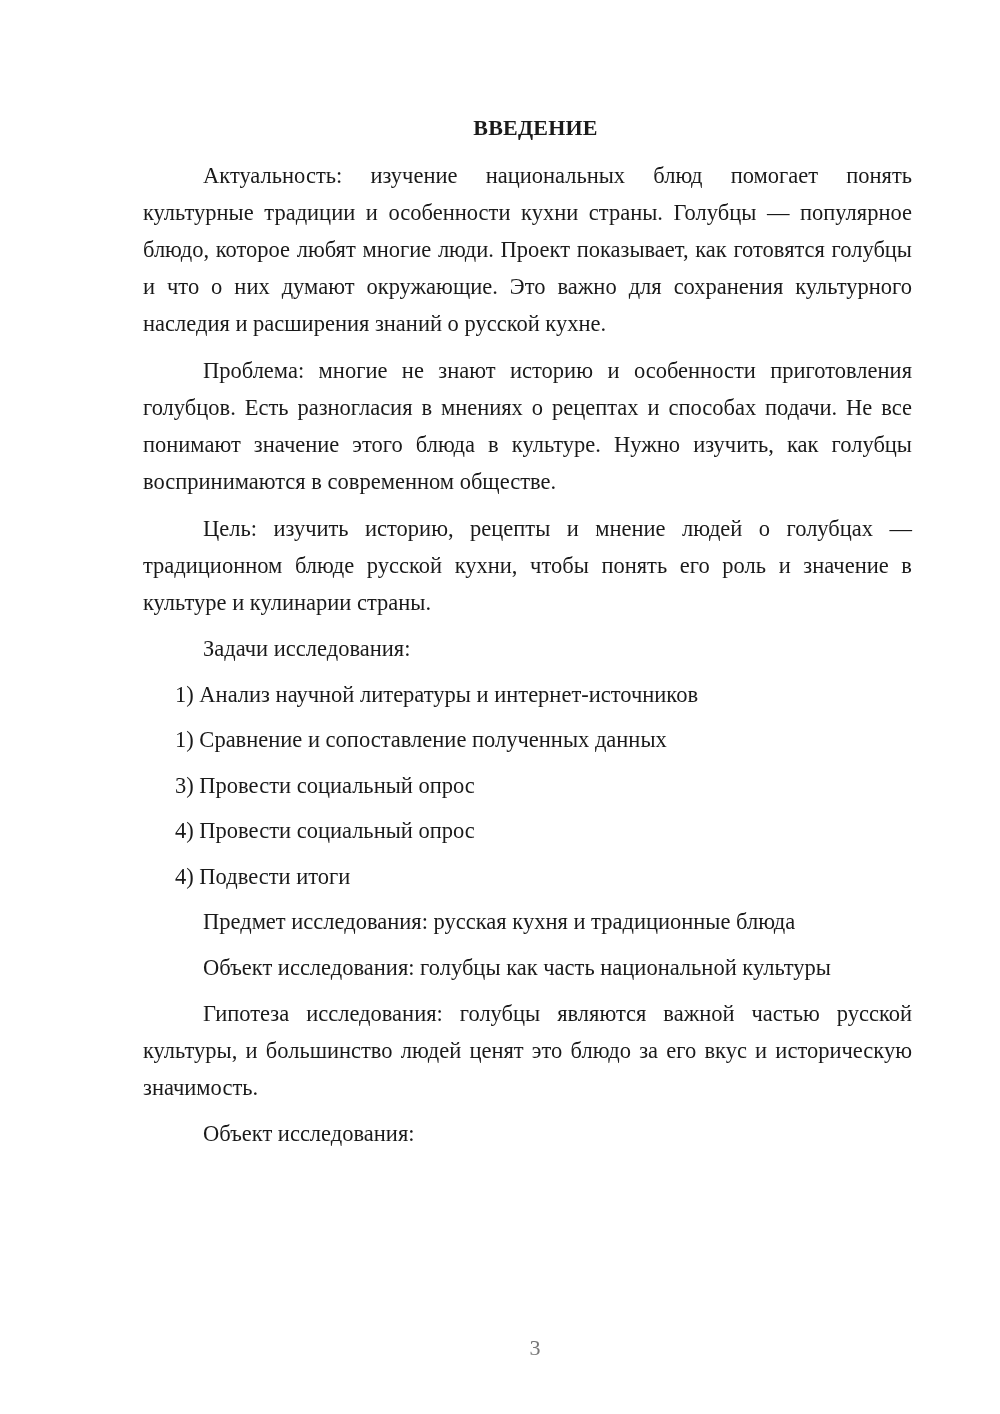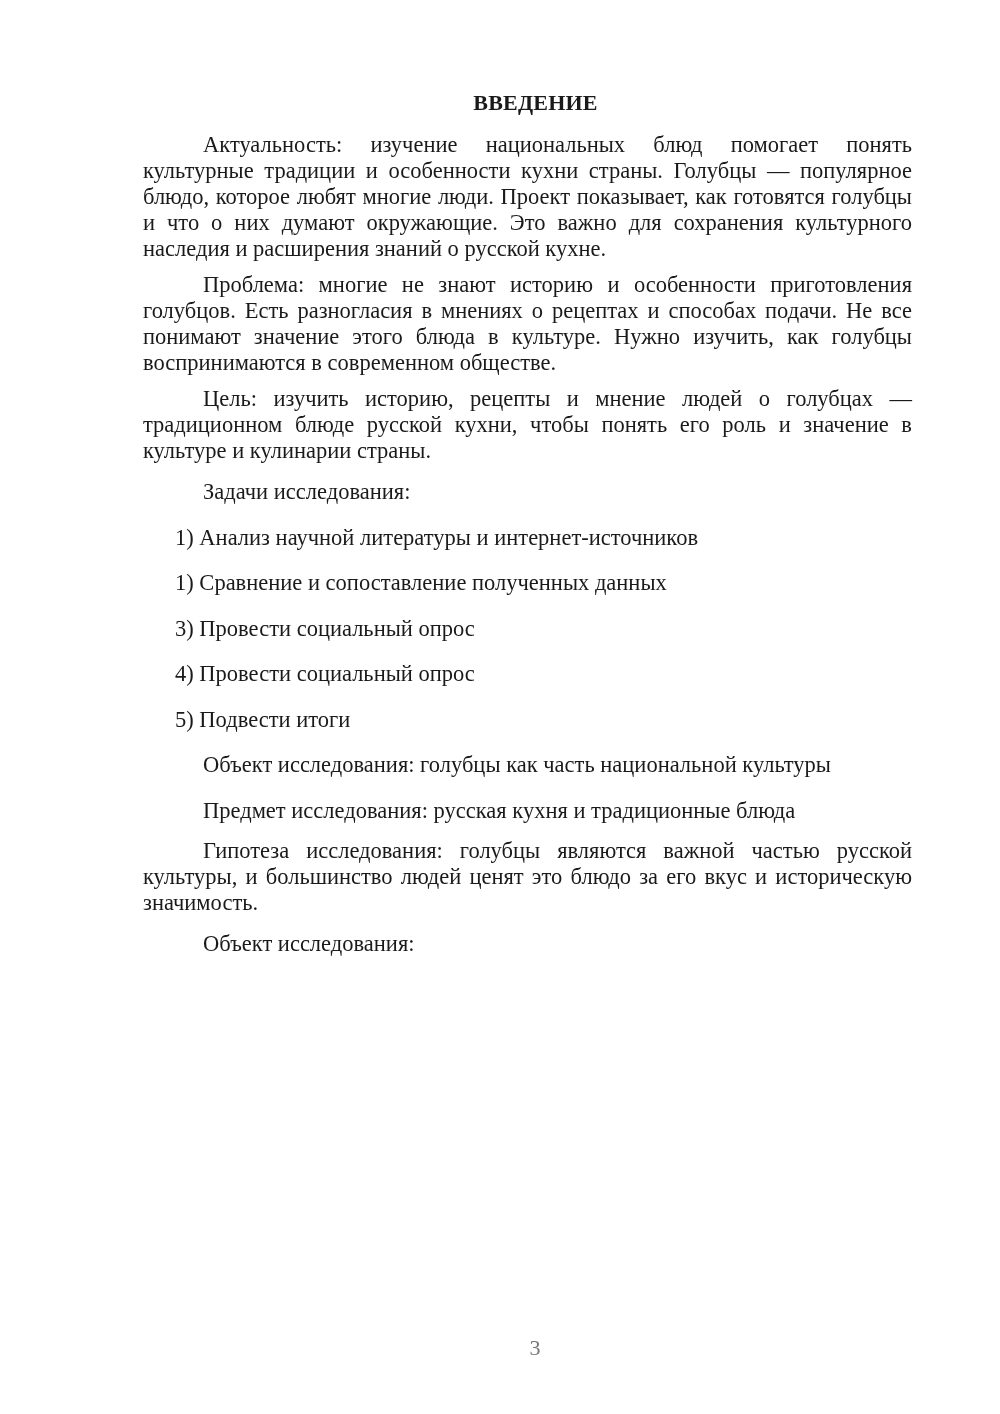--- a/index.html
+++ b/index.html
@@ -11,34 +11,34 @@
     width: 1000px;
     height: 1414px;
     position: relative;
     overflow: hidden;
     font-family: "Liberation Serif", "DejaVu Serif", serif;
     color: #1a1a1a;
   }
   .page {
     position: absolute;
     left: 143px;
-    top: 86px;
+    top: 111px;
     width: 785px;
   }
   .title {
     text-align: center;
     font-weight: bold;
     font-size: 22px;
     line-height: 34px;
     margin: 0 0 12px 0;
     letter-spacing: 0.2px;
   }
   .para {
     font-size: 22.5px;
-    line-height: 26px;
+    line-height: 37px;
     text-align: justify;
     text-indent: 60px;
     margin: 0 16px 10px 0;
   }
   .heading-line {
     font-size: 22.5px;
     line-height: 35.5px;
     text-indent: 60px;
     margin: 0 0 10px 0;
   }
@@ -75,26 +75,26 @@
 
   <p class="para">Цель: изучить историю, рецепты и мнение людей о голубцах — традиционном блюде русской кухни, чтобы понять его роль и значение в культуре и кулинарии страны.</p>
 
   <p class="heading-line">Задачи исследования:</p>
 
   <ul class="list">
     <li class="list-item">1) Анализ научной литературы и интернет-источников</li>
     <li class="list-item">1) Сравнение и сопоставление полученных данных</li>
     <li class="list-item">3) Провести социальный опрос</li>
     <li class="list-item">4) Провести социальный опрос</li>
-    <li class="list-item">5) Подвести итоги</li>
+    <li class="list-item">4) Подвести итоги</li>
   </ul>
 
+  <p class="heading-line">Предмет исследования: русская кухня и традиционные блюда</p>
+
   <p class="heading-line">Объект исследования: голубцы как часть национальной культуры</p>
-
-  <p class="heading-line">Предмет исследования: русская кухня и традиционные блюда</p>
 
   <p class="para">Гипотеза исследования: голубцы являются важной частью русской культуры, и большинство людей ценят это блюдо за его вкус и историческую значимость.</p>
 
   <p class="heading-line">Объект исследования:</p>
 
 </div>
 
 <div class="page-number">3</div>
 
 </body></html>

